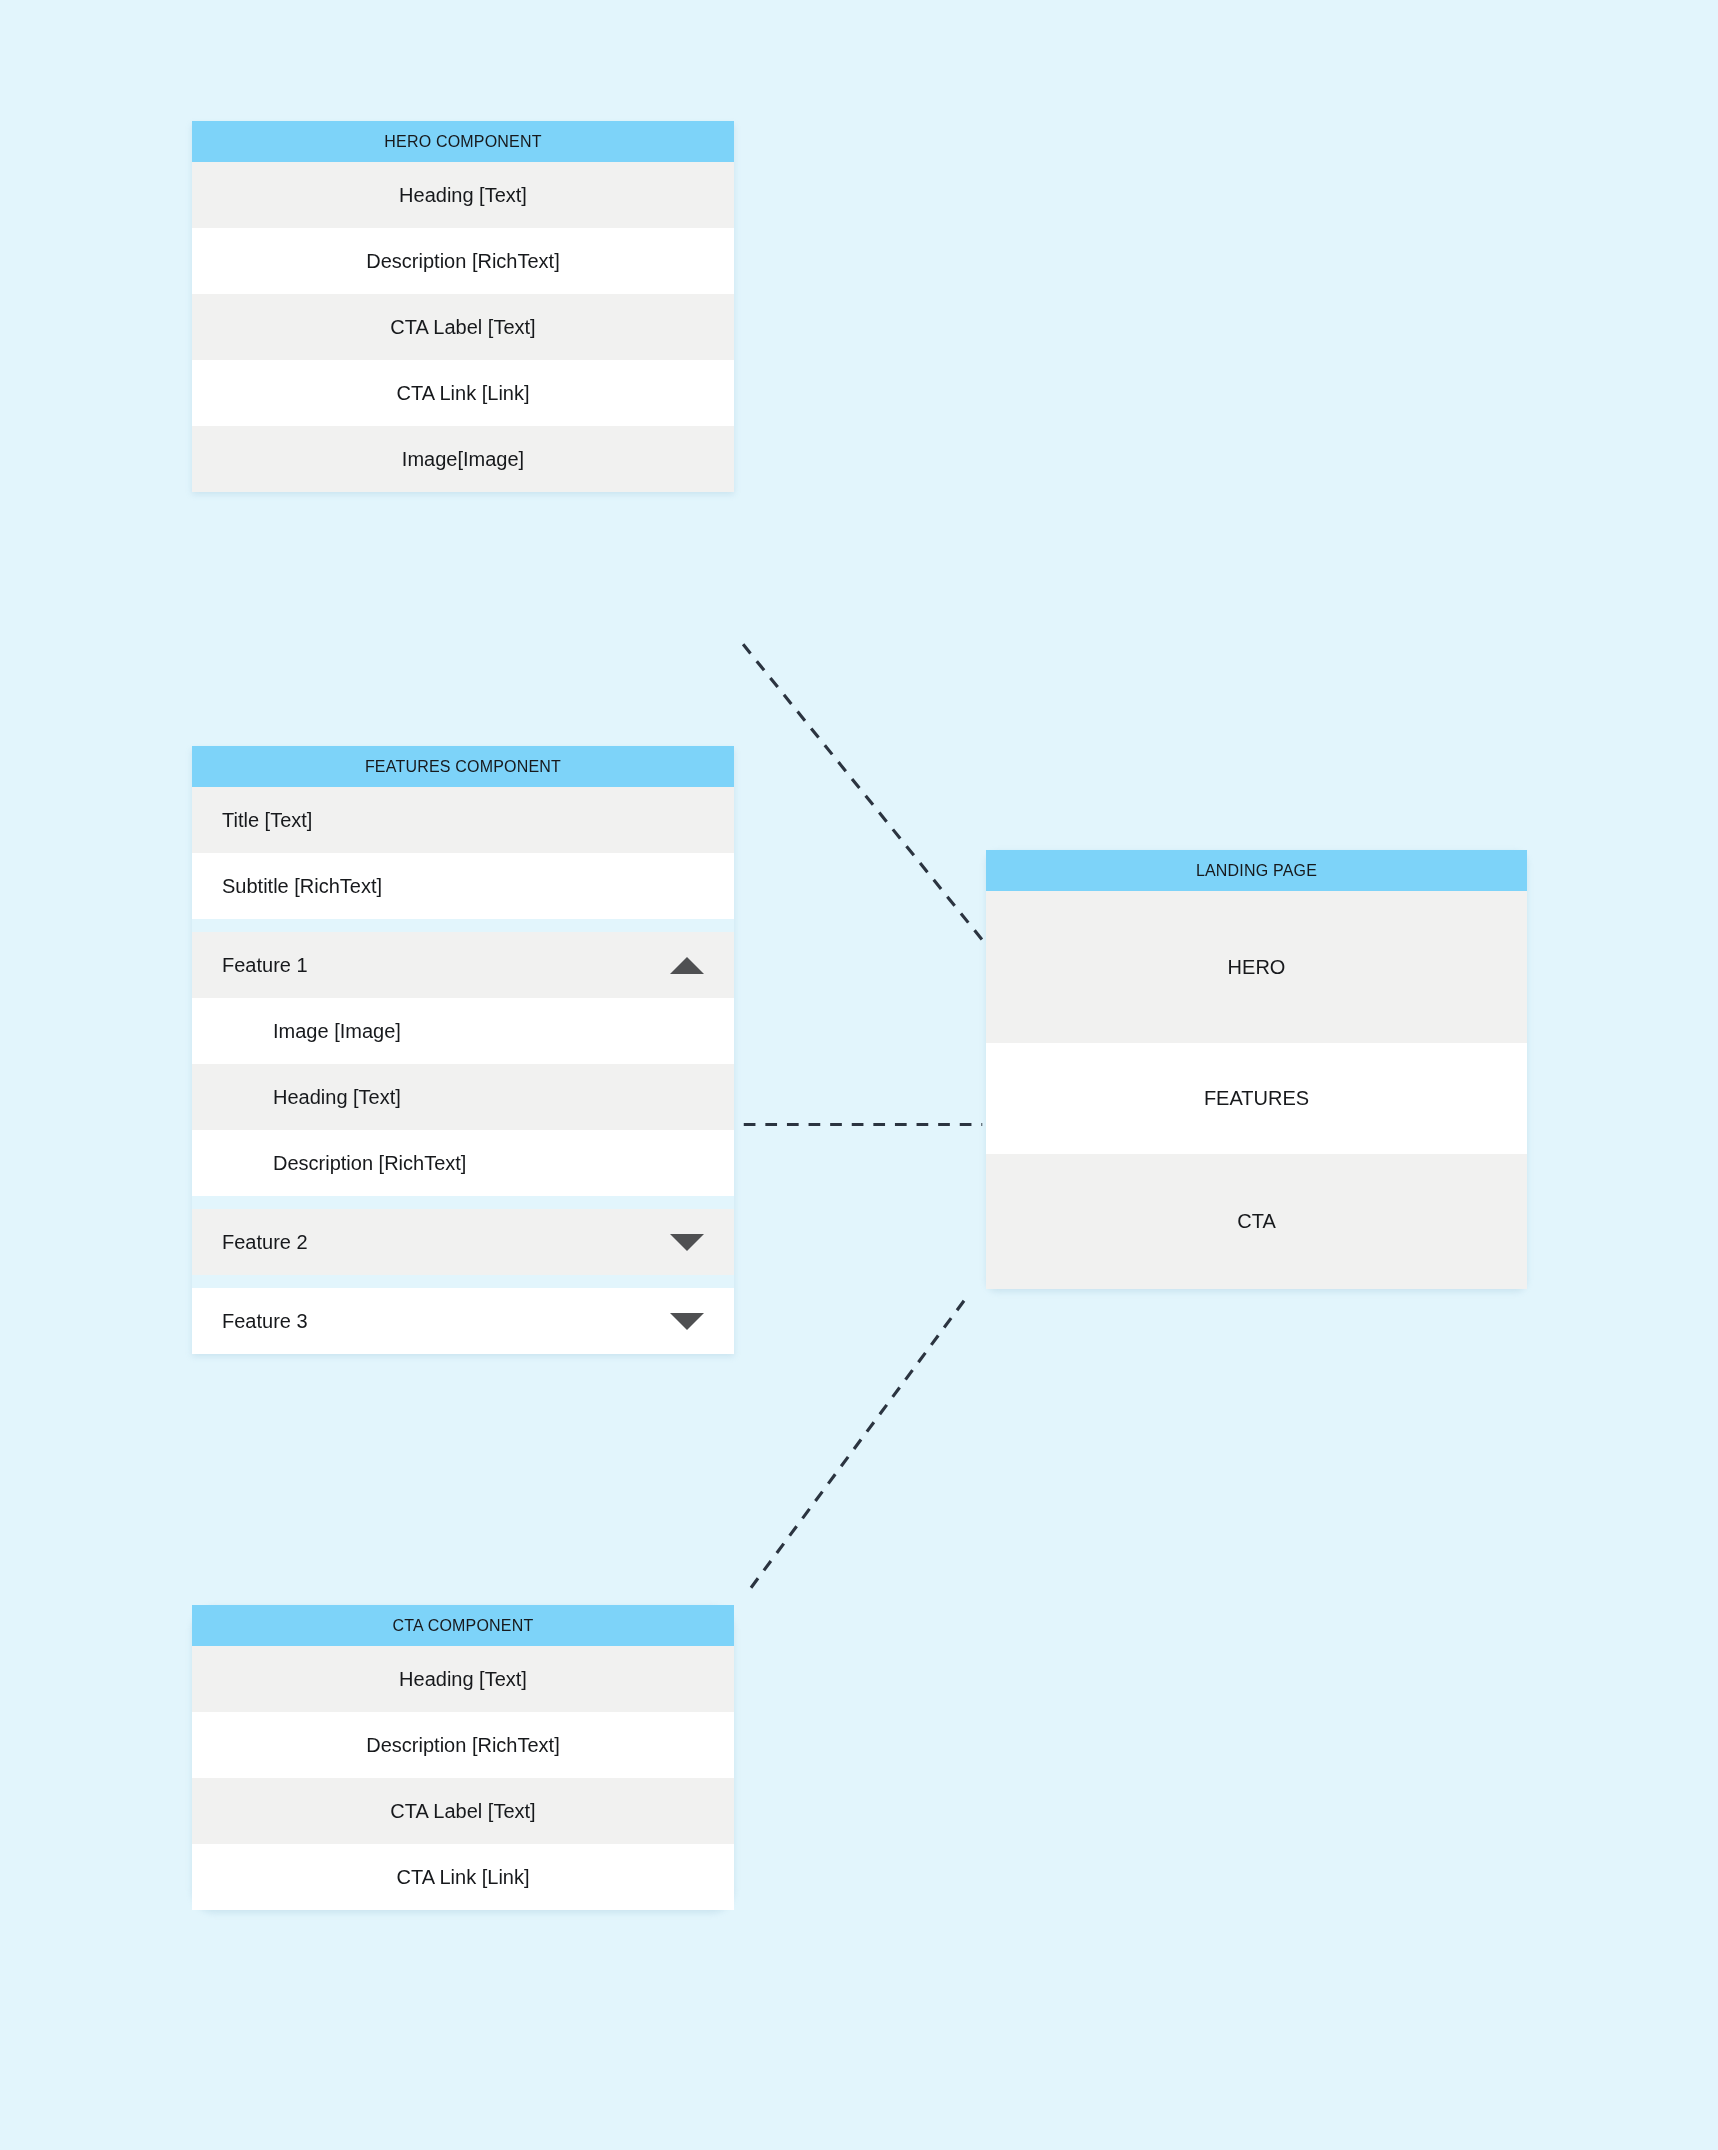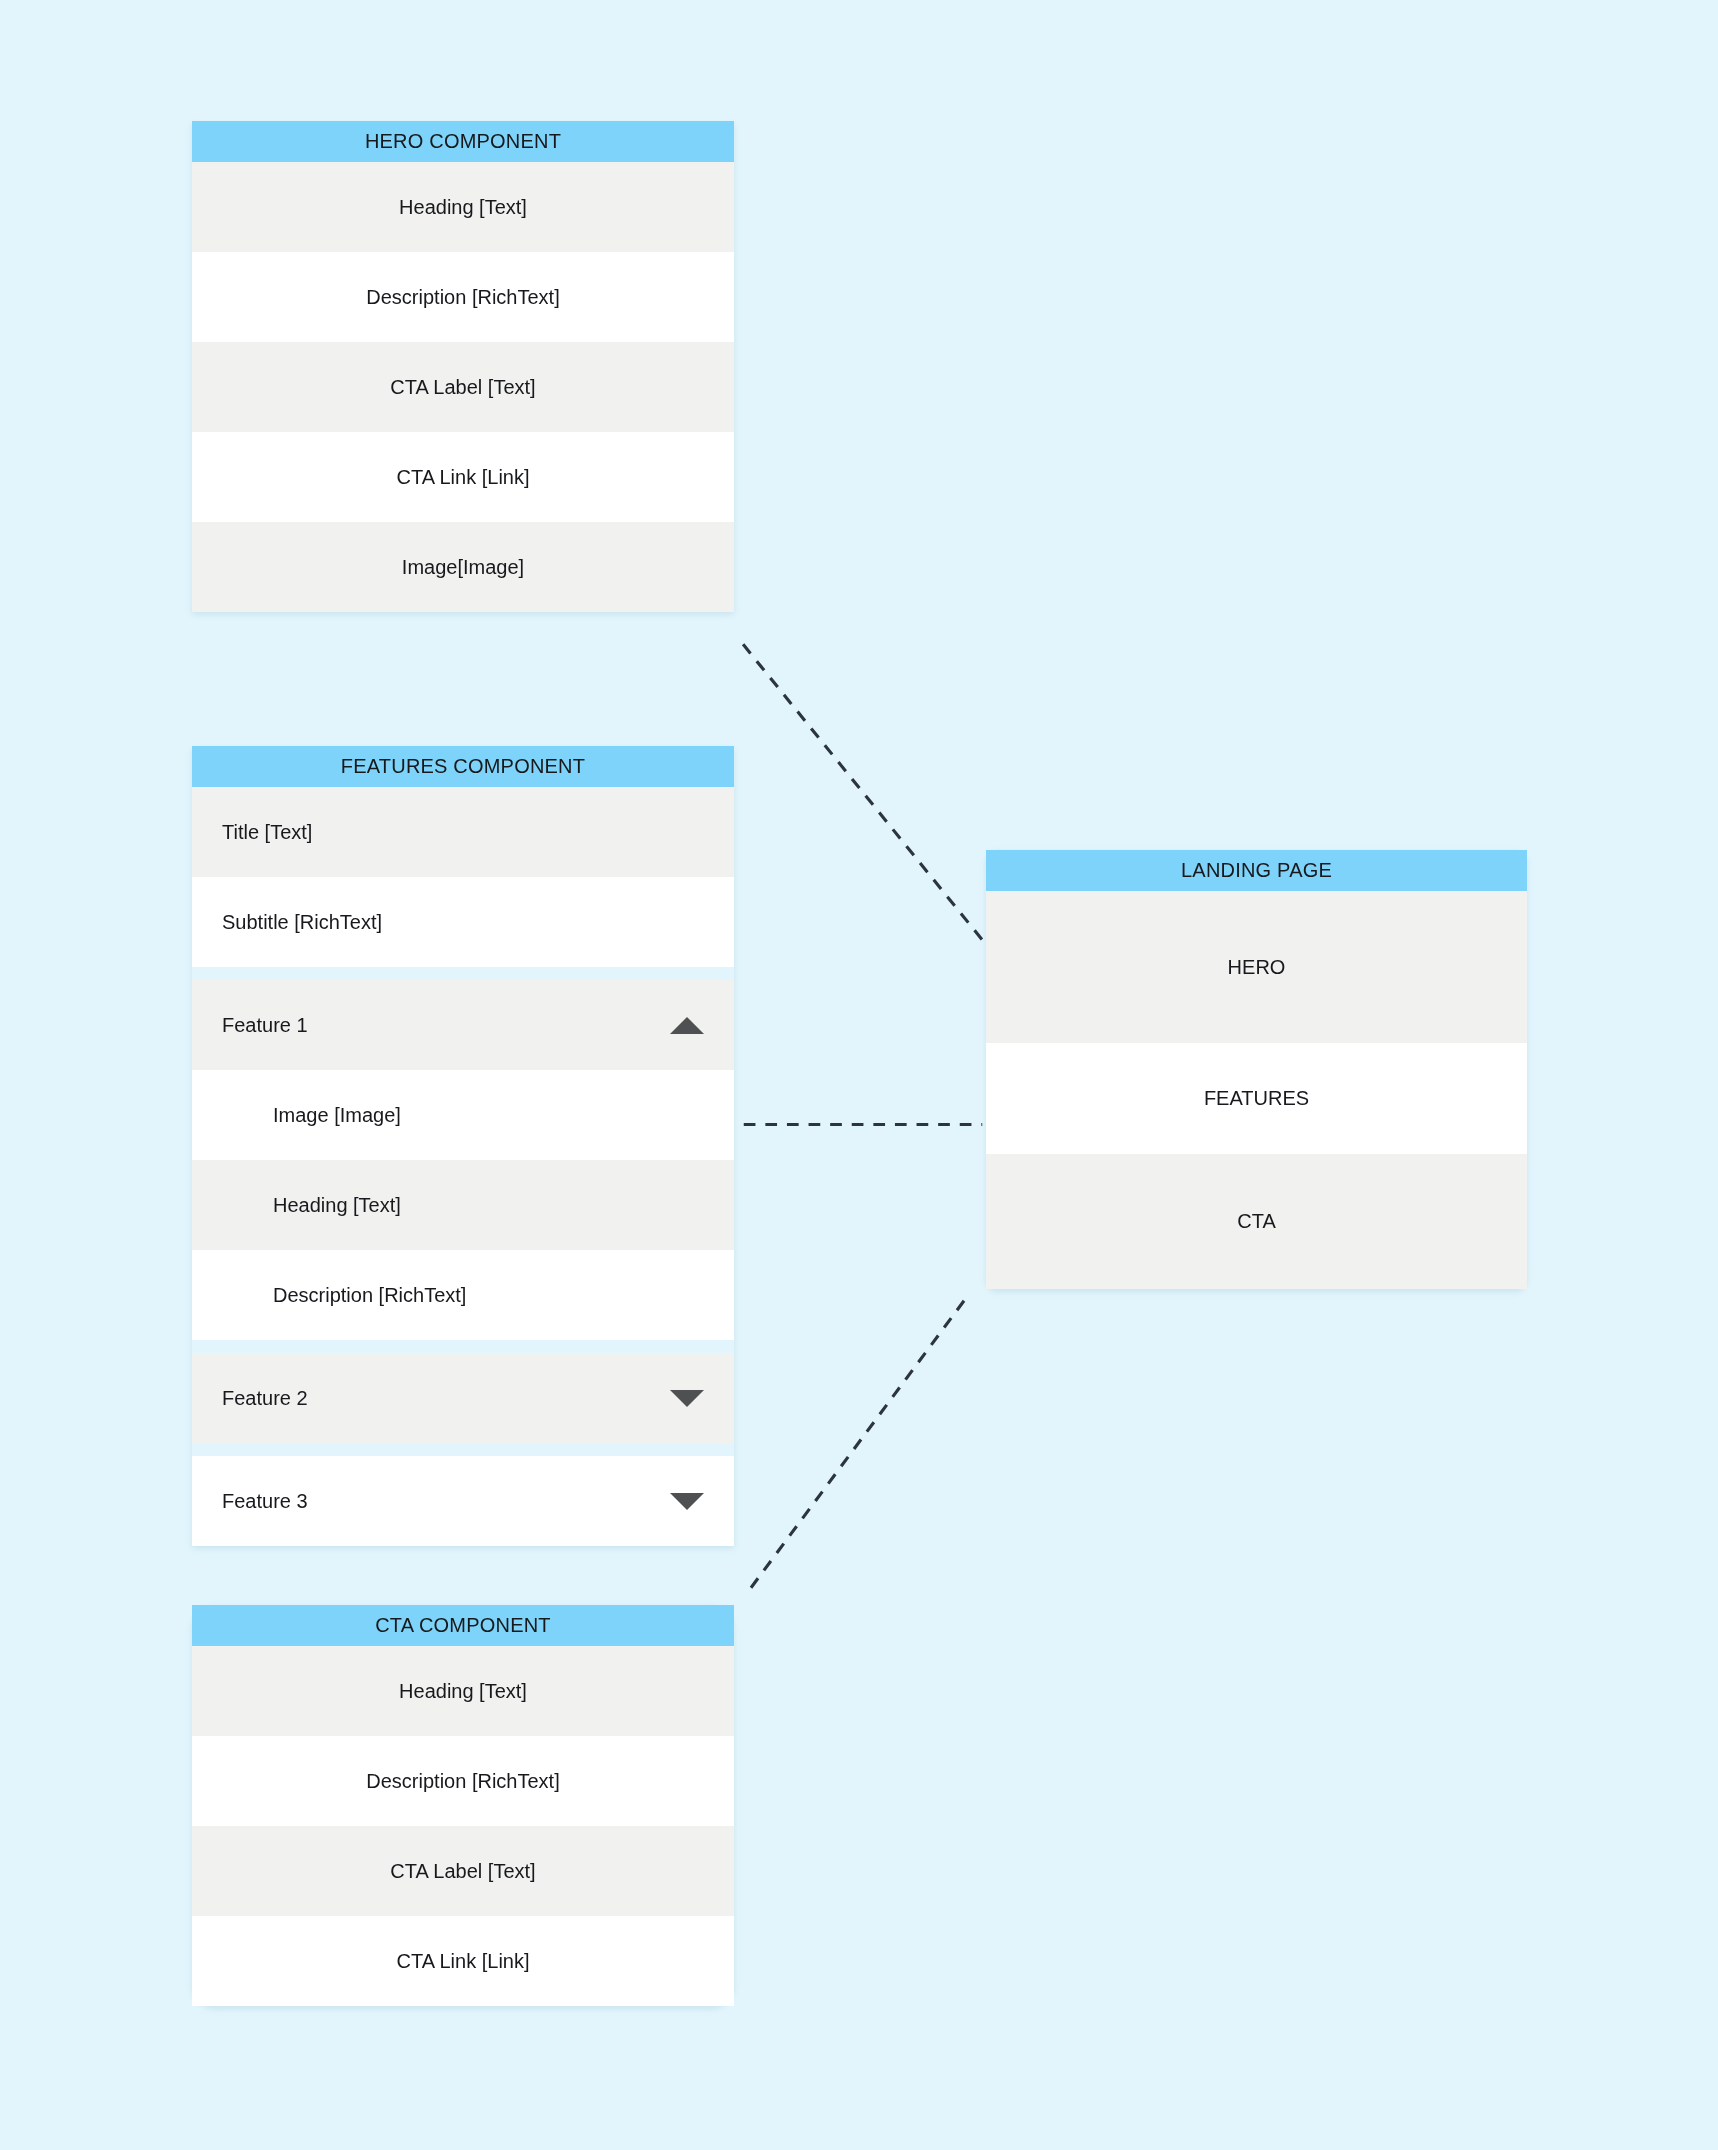--- a/index.html
+++ b/index.html
@@ -30,27 +30,27 @@
     width: 541px;
     border-radius: 12px;
   }
   .card-header {
     height: 41px;
     display: flex;
     align-items: center;
     justify-content: center;
     background: #7dd3f9;
     color: #17191c;
-    font-size: 20px;
+    font-size: 16px;
     font-weight: 400;
     letter-spacing: 0.2px;
     white-space: nowrap;
   }
   .row {
-    height: 90px;
+    height: 66px;
     display: flex;
     align-items: center;
     justify-content: center;
     font-size: 20px;
     color: #17191c;
     background: #ffffff;
     box-sizing: border-box;
     position: relative;
   }
   .row.alt {

